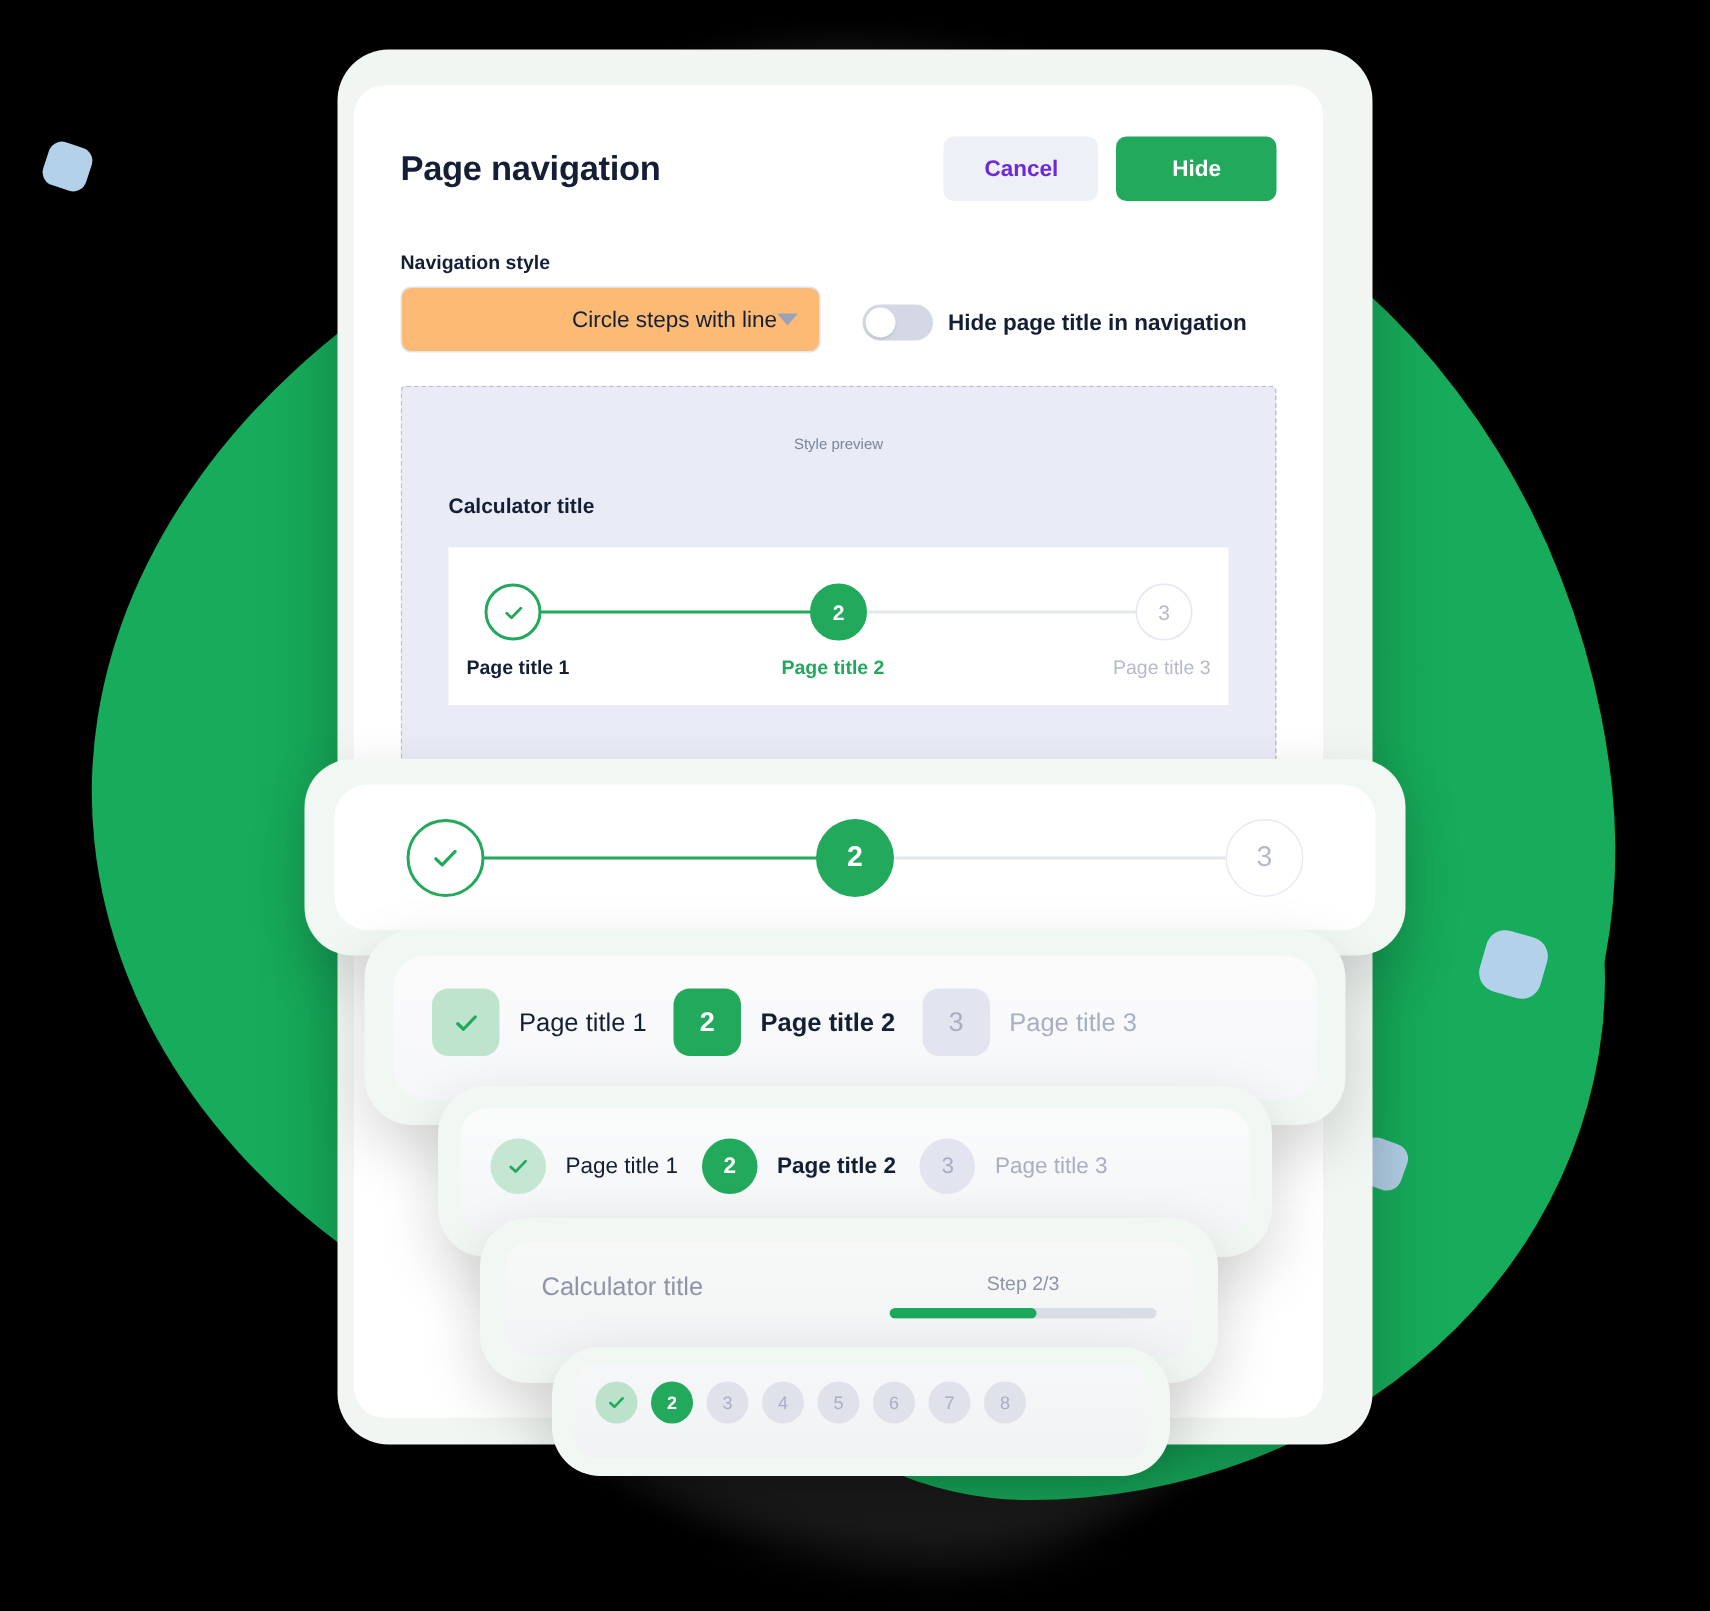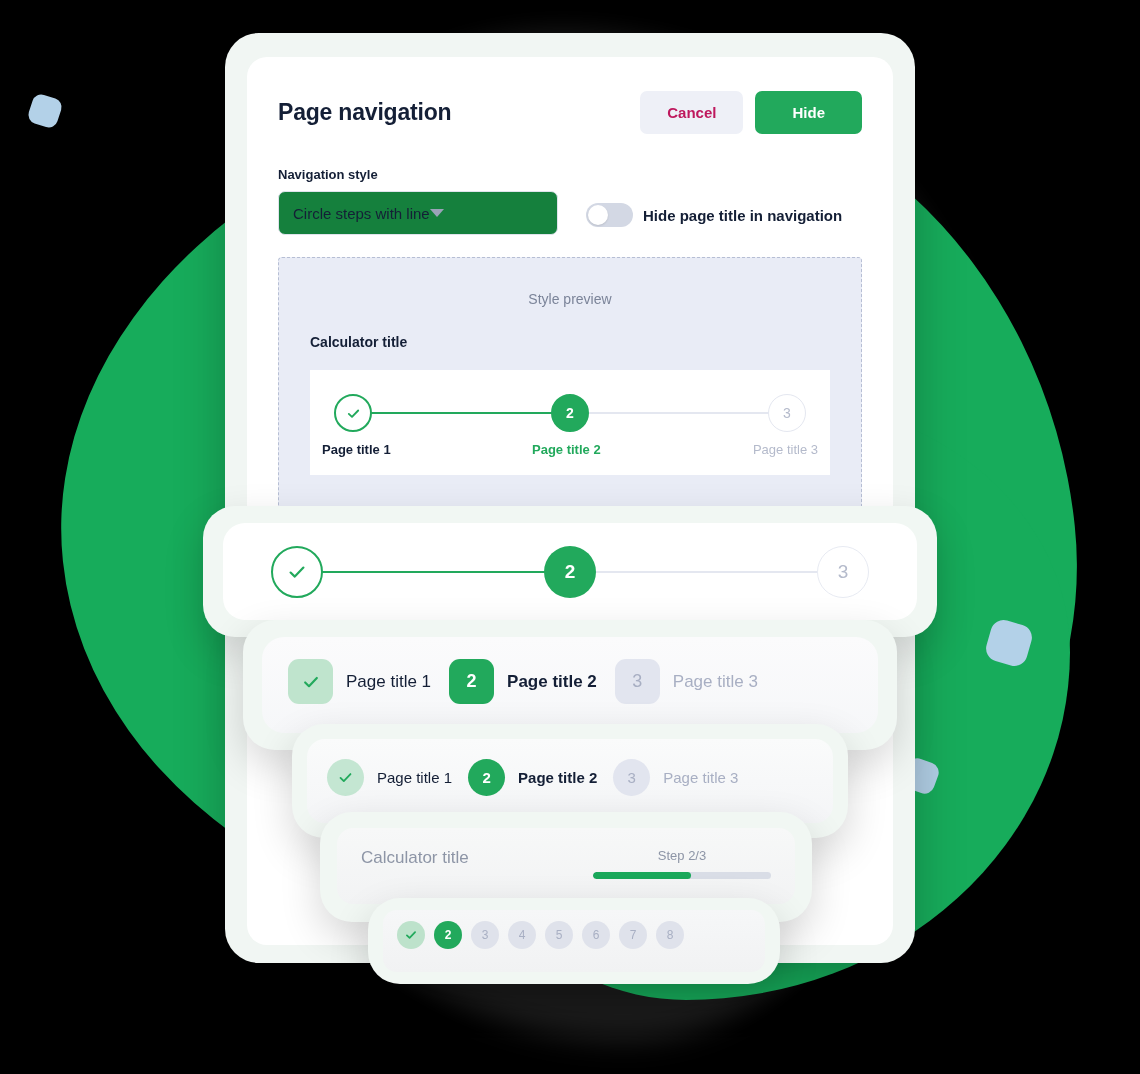--- a/index.html
+++ b/index.html
@@ -71,21 +71,21 @@
     left: 225px;
     top: 33px;
     width: 690px;
     height: 930px;
     background: #f1f6f3;
     border-radius: 34px;
     box-shadow: 0 18px 50px rgba(0,0,0,0.25);
   }
   .dialog {
     position: absolute;
-    left: 247px;
+    left: 236px;
     top: 57px;
     width: 646px;
     height: 888px;
     background: #ffffff;
     border-radius: 20px;
     overflow: hidden;
   }
 
   .dialog-header {
     position: absolute;
@@ -107,21 +107,21 @@
   .btn {
     border: none;
     border-radius: 7px;
     font-size: 15px;
     font-weight: bold;
     cursor: pointer;
     font-family: "Liberation Sans", sans-serif;
   }
   .btn-cancel {
     background: #eef0f7;
-    color: #be185d;
+    color: #6d28d9;
     padding: 13px 27px;
   }
   .btn-save {
     background: #22a95c;
     color: #ffffff;
     padding: 13px 37px;
   }
 
   
   .controls {
@@ -135,24 +135,24 @@
     font-weight: bold;
     color: #141f36;
     margin-bottom: 9px;
   }
   .controls-row { display: flex; align-items: flex-start; gap: 28px; }
   .select {
     width: 280px;
     height: 44px;
     border: 1px solid #dfe3ec;
     border-radius: 7px;
-    background: #15803d;
+    background: #fdba74;
     display: flex;
     align-items: center;
-    justify-content: flex-start;
+    justify-content: flex-end;
     padding: 0 14px 0 14px;
     box-sizing: border-box;
     cursor: pointer;
   }
   .select-value { font-size: 15px; color: #141f36; }
   .caret {
     width: 0; height: 0;
     border-left: 7px solid transparent;
     border-right: 7px solid transparent;
     border-top: 8px solid #9aa3b8;
@@ -188,21 +188,21 @@
     top: 200px;
     right: 31px;
     height: 330px;
     background: #e9ecf6;
     border: 1px dashed #b6bed4;
     border-radius: 4px;
     box-sizing: border-box;
   }
   .preview-caption {
     text-align: center;
-    font-size: 14px;
+    font-size: 10px;
     color: #7b8499;
     margin-top: 33px;
   }
   .calc-title {
     font-size: 14px;
     font-weight: bold;
     color: #141f36;
     margin: 27px 0 0 31px;
   }
   .preview-inner {

